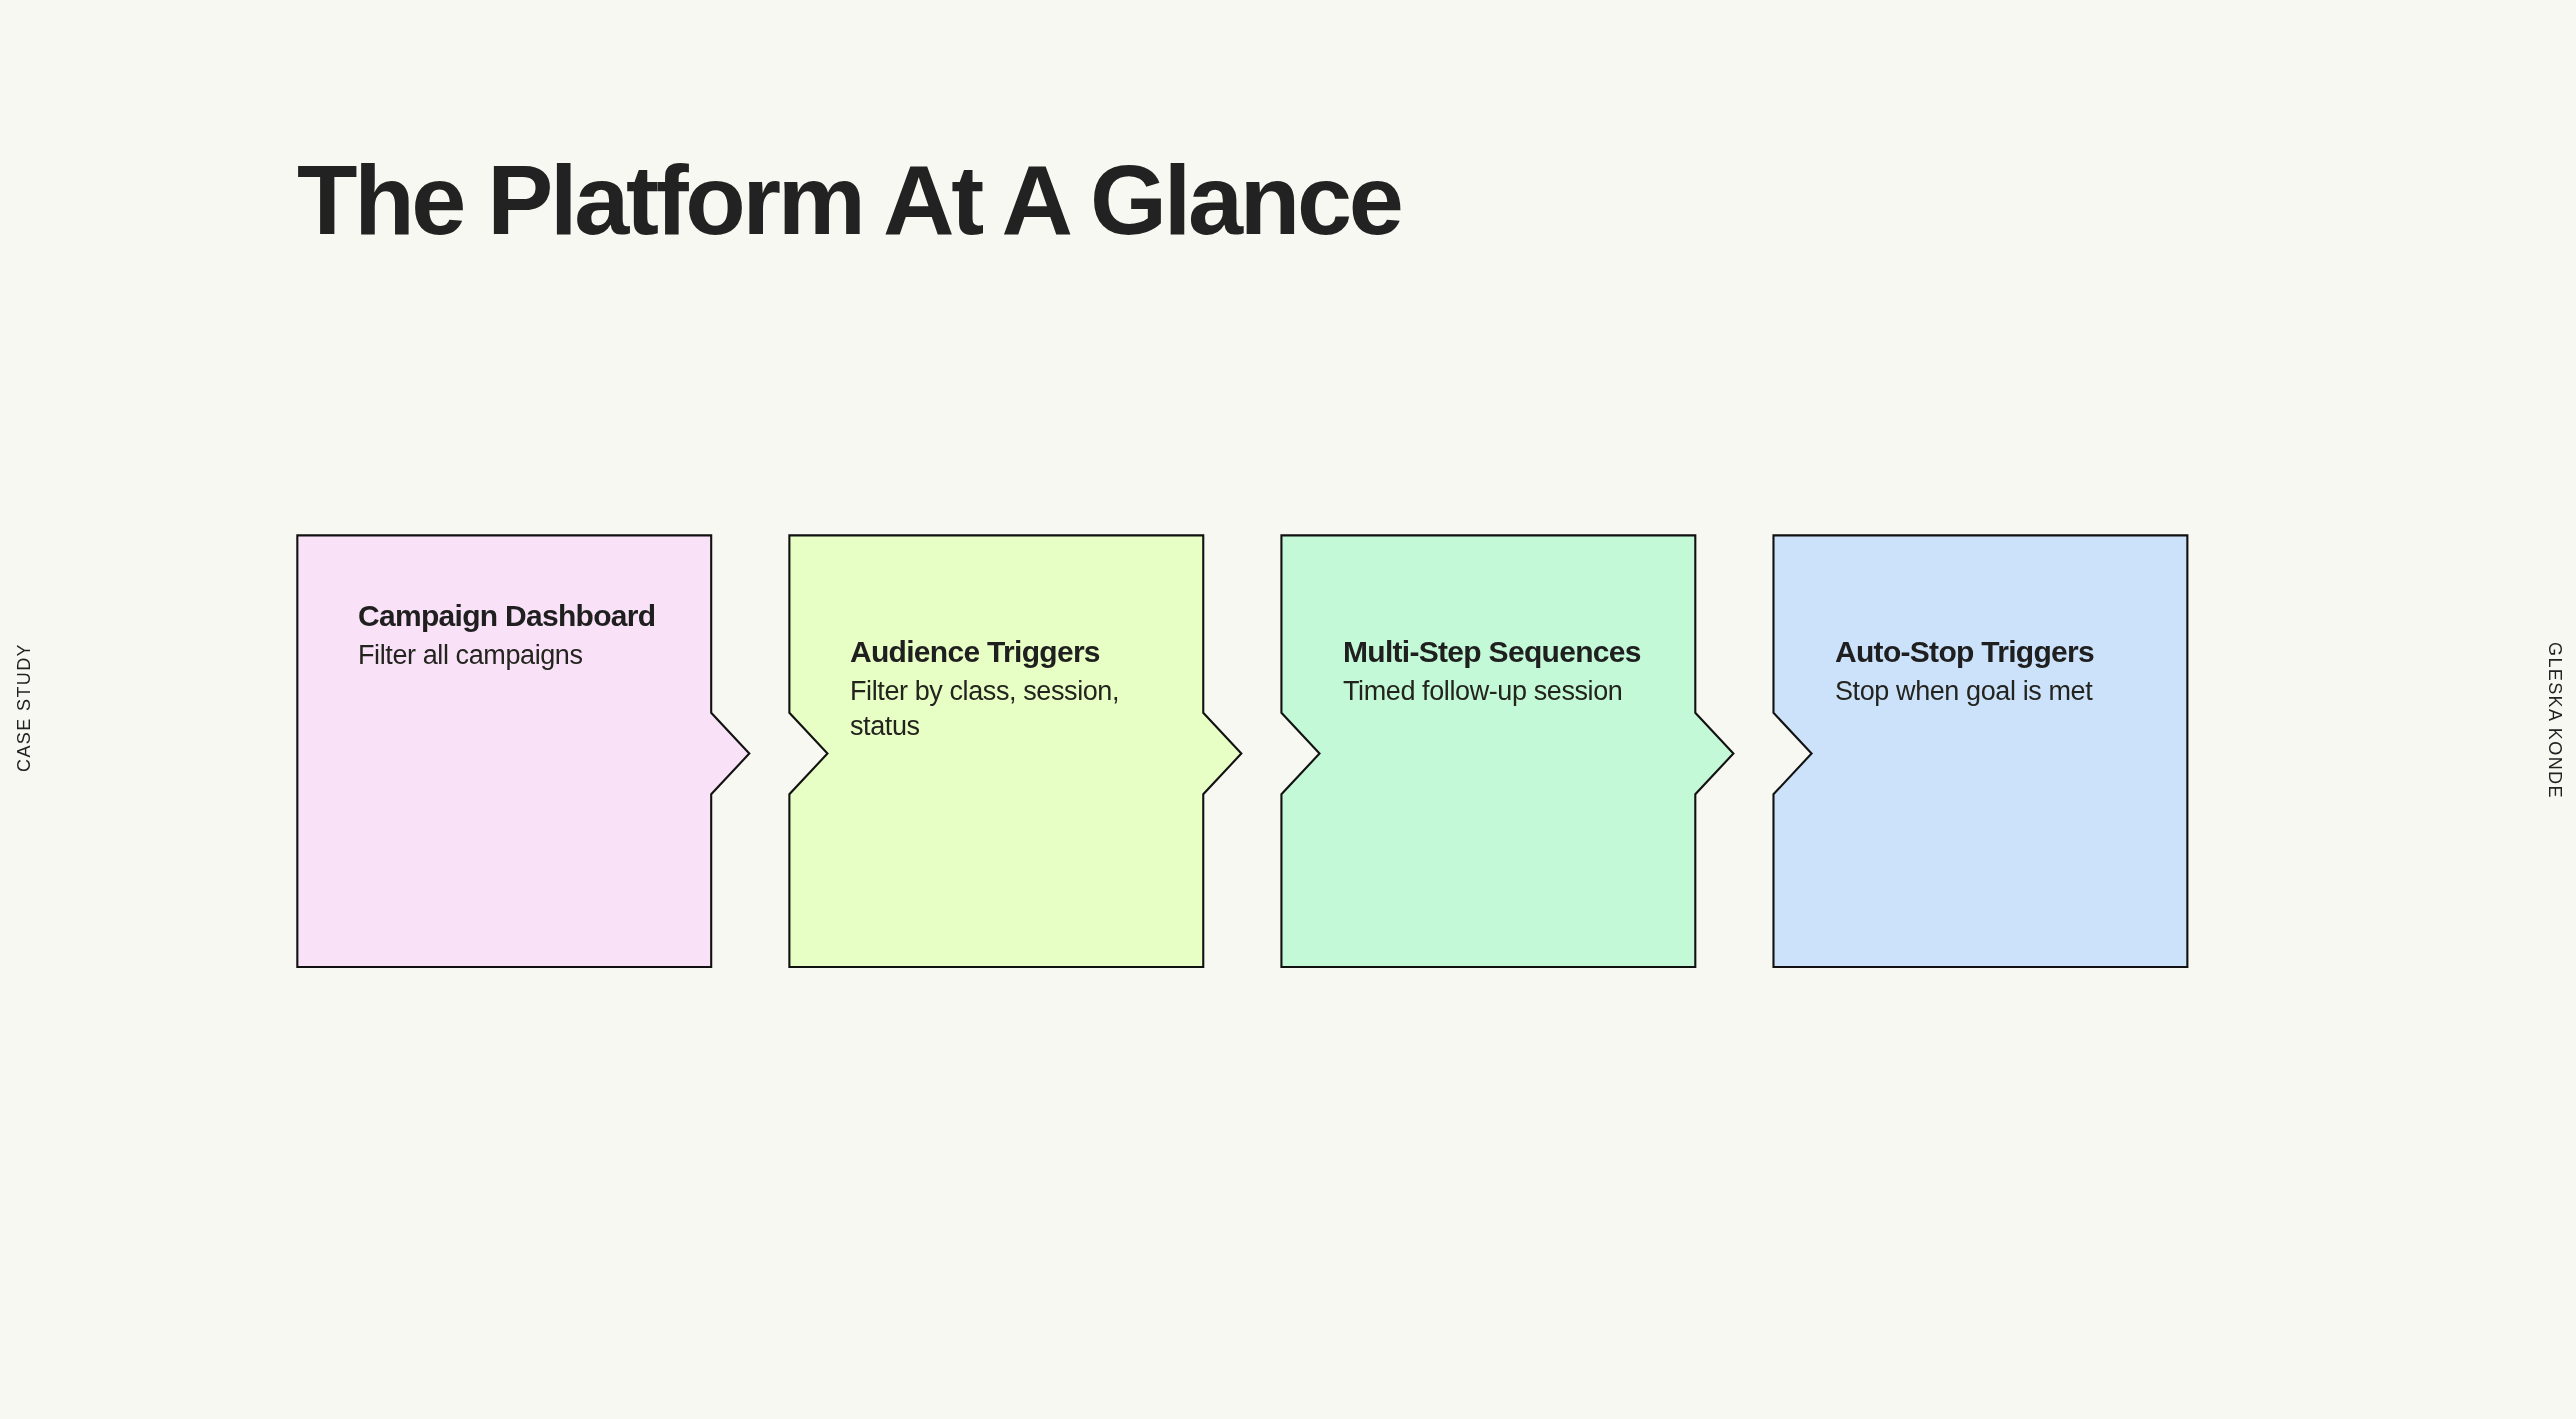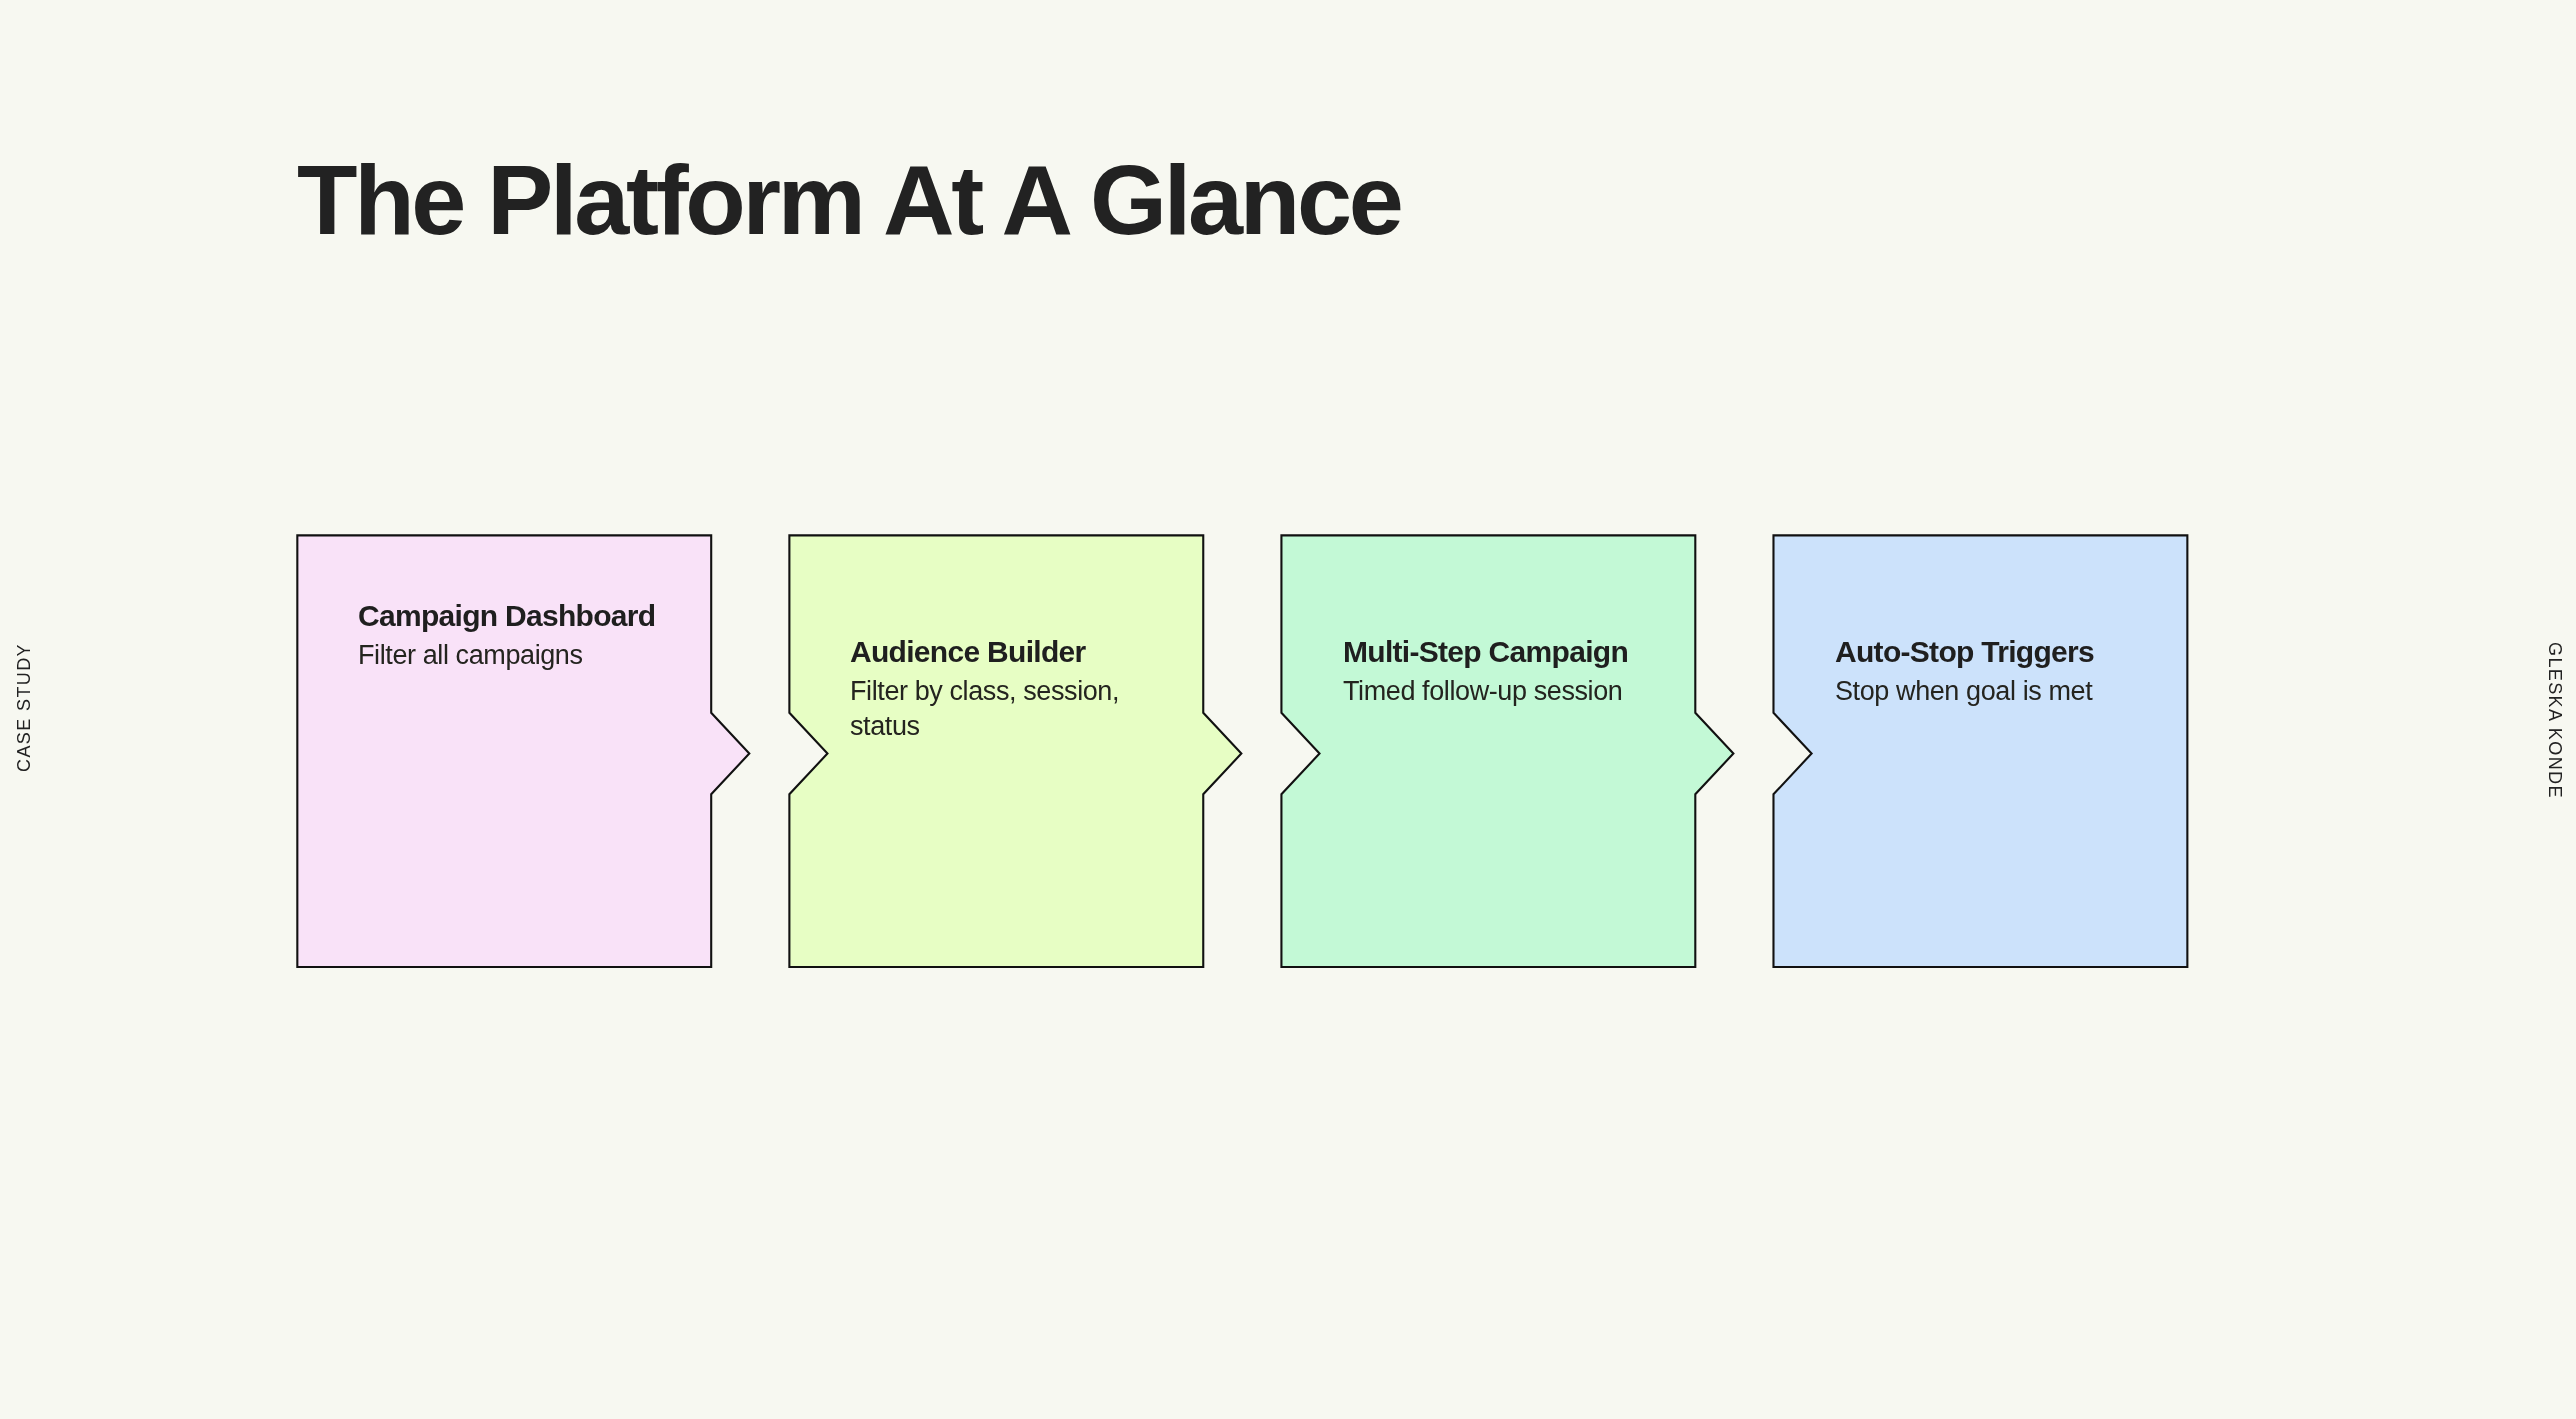--- a/index.html
+++ b/index.html
@@ -112,25 +112,25 @@
         </g>
     </svg>
   </div>
 
   <div id="text-layer">
       <div class="card-text" style="left: 358px; top: 596px;">
         <div class="card-heading">Campaign Dashboard</div>
         <div class="card-desc">Filter all campaigns</div>
       </div>
       <div class="card-text" style="left: 850px; top: 632px;">
-        <div class="card-heading">Audience Builder</div>
+        <div class="card-heading">Audience Triggers</div>
         <div class="card-desc">Filter by class, session, status</div>
       </div>
       <div class="card-text" style="left: 1343px; top: 632px;">
-        <div class="card-heading">Multi-Step Campaign</div>
+        <div class="card-heading">Multi-Step Sequences</div>
         <div class="card-desc">Timed follow-up session</div>
       </div>
       <div class="card-text" style="left: 1835px; top: 632px;">
         <div class="card-heading">Auto-Stop Triggers</div>
         <div class="card-desc">Stop when goal is met</div>
       </div>
     </div>
 
 </div>
 

